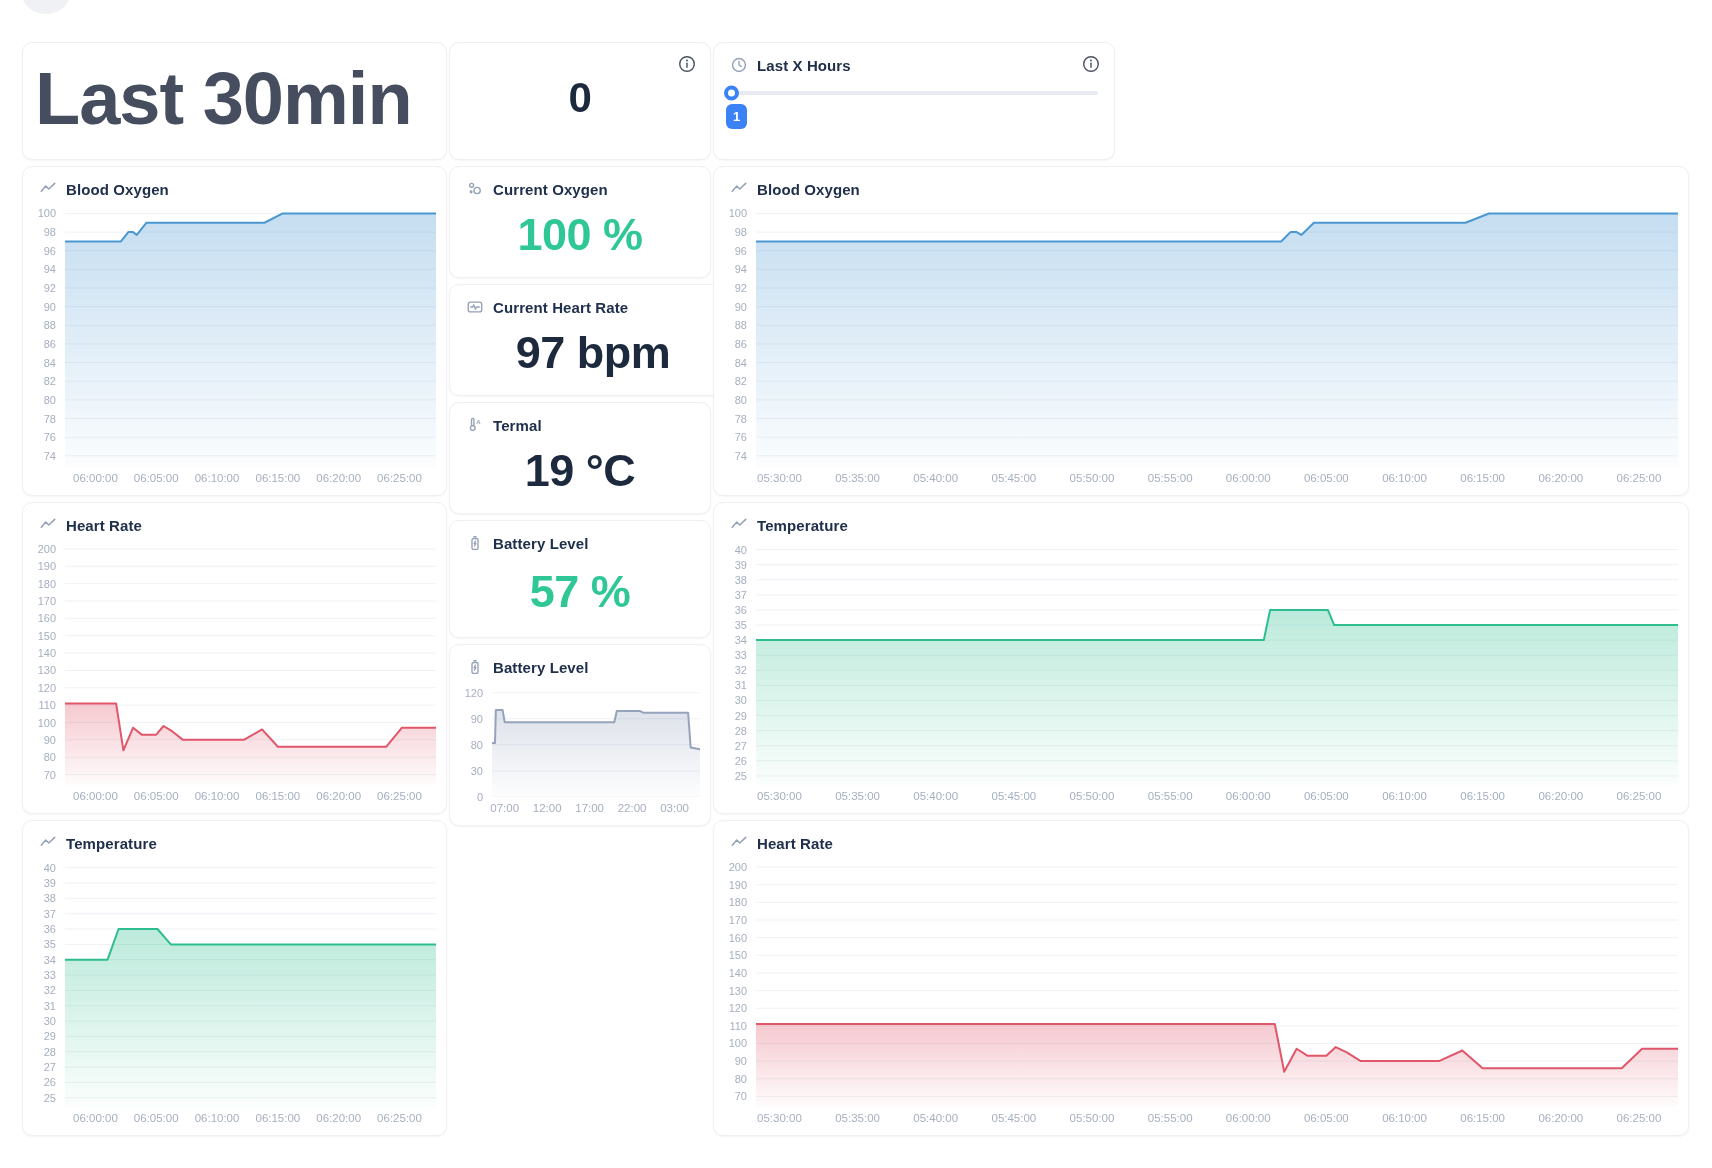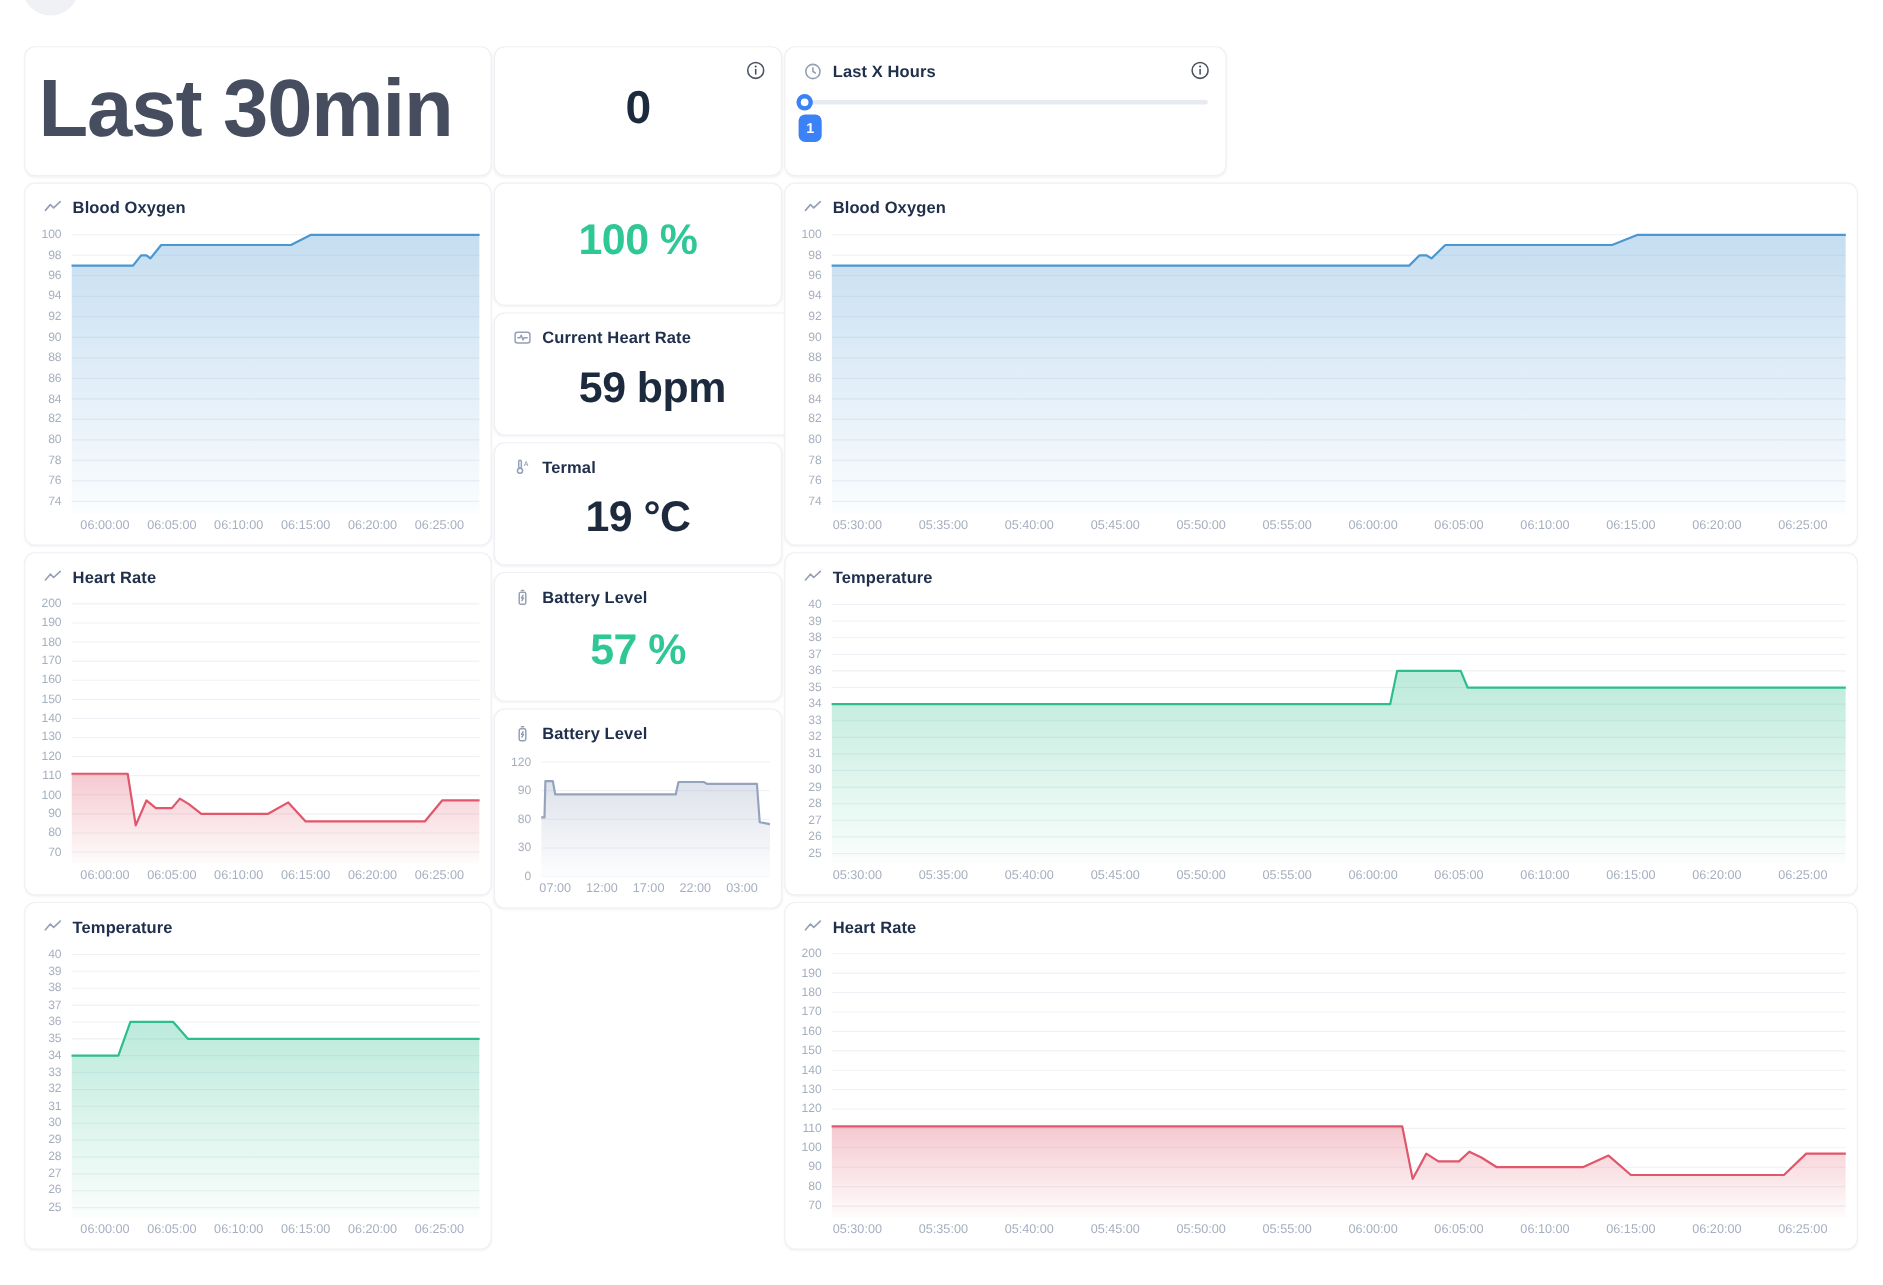--- a/index.html
+++ b/index.html
@@ -17,21 +17,21 @@
   .card-head{display:flex;align-items:center;gap:9px;padding:13px 16px 0 16px;flex:none;}
   .card-title{font-size:15px;font-weight:700;color:#20304c;letter-spacing:.1px;}
   .icon{color:#94a0b6;flex:none;display:flex;}
   .icon svg{display:block;}
   .info-btn{position:absolute;right:13px;top:11px;color:#4a5260;cursor:pointer;background:none;border:none;padding:0;}
   
   .title-card{justify-content:center;}
   .big-title{font-size:74px;font-weight:700;color:#454d5f;padding:0 0 4px 12px;letter-spacing:-1px;line-height:1;white-space:nowrap;}
   
   .stat-value{flex:1;display:flex;align-items:center;justify-content:center;font-weight:700;letter-spacing:-.5px;padding-bottom:6px;}
-  .stat-value.big{font-size:39px;}
+  .stat-value.big{font-size:45px;}
   .stat-value.mid{font-size:42px;}
   .green{color:#2ec795;}
   .navy{color:#1d2a3e;}
   
   .slider{position:relative;margin:17px 16px 0 16px;height:4px;background:#e7eaf0;border-radius:2px;flex:none;}
   .slider-handle{position:absolute;left:0;top:50%;transform:translate(-40%,-50%);width:15px;height:15px;border-radius:50%;
     background:#fff;border:4.5px solid #3b82f6;box-sizing:border-box;cursor:pointer;}
   .slider-badge{position:absolute;left:-4px;top:13px;min-width:21px;height:25px;background:#3b82f6;border-radius:6px;
     color:#fff;font-size:13px;font-weight:700;display:flex;align-items:center;justify-content:center;padding:0 2px;box-sizing:border-box;}
   
@@ -285,34 +285,44 @@
         <span class="xl" style="left:24.59%">06:05:00</span>
         <span class="xl" style="left:40.98%">06:10:00</span>
         <span class="xl" style="left:57.38%">06:15:00</span>
         <span class="xl" style="left:73.77%">06:20:00</span>
         <span class="xl" style="left:90.16%">06:25:00</span>
       </div>
     </div>
 </section>
 
 <section class="card" style="left:449px;top:166px;width:262px;height:112px;">
+  <div class="card-head">
+    <span class="icon">
+      <svg width="18" height="18" viewBox="0 0 24 24" fill="none" stroke="currentColor" stroke-width="1.8">
+          <circle cx="7.5" cy="7" r="2.6"></circle>
+          <circle cx="14.8" cy="14" r="4.2"></circle>
+          <circle cx="6.8" cy="15.8" r="1.2"></circle>
+        </svg>
+    </span>
+    <span class="card-title">Current Oxygen</span>
+  </div>
   <div class="stat-value big green">100 %</div>
 </section>
 
 <section class="card" style="left:449px;top:284px;width:288px;height:112px;">
   <div class="card-head">
     <span class="icon">
       <svg width="18" height="18" viewBox="0 0 24 24" fill="none" stroke="currentColor" stroke-width="1.8" stroke-linecap="round" stroke-linejoin="round">
           <rect x="3" y="5.5" width="18" height="13" rx="3"></rect>
           <path d="M6.3 12 h2.6 l1.5 -2.8 2.2 5.6 1.5 -2.8 h3.6"></path>
         </svg>
     </span>
     <span class="card-title">Current Heart Rate</span>
   </div>
-  <div class="stat-value big navy">59 bpm</div>
+  <div class="stat-value big navy">97 bpm</div>
 </section>
 
 <section class="card" style="left:449px;top:402px;width:262px;height:112px;">
   <div class="card-head">
     <span class="icon">
       <svg width="18" height="18" viewBox="0 0 24 24" fill="none" stroke="currentColor" stroke-width="1.8" stroke-linecap="round">
           <rect x="7.4" y="3.2" width="3.2" height="9.6" rx="1.6"></rect>
           <circle cx="9" cy="16" r="3.1"></circle>
           <text x="13.6" y="10" font-size="8" font-weight="bold" fill="currentColor" stroke="none" font-family="Liberation Sans, sans-serif">A</text>
         </svg>

